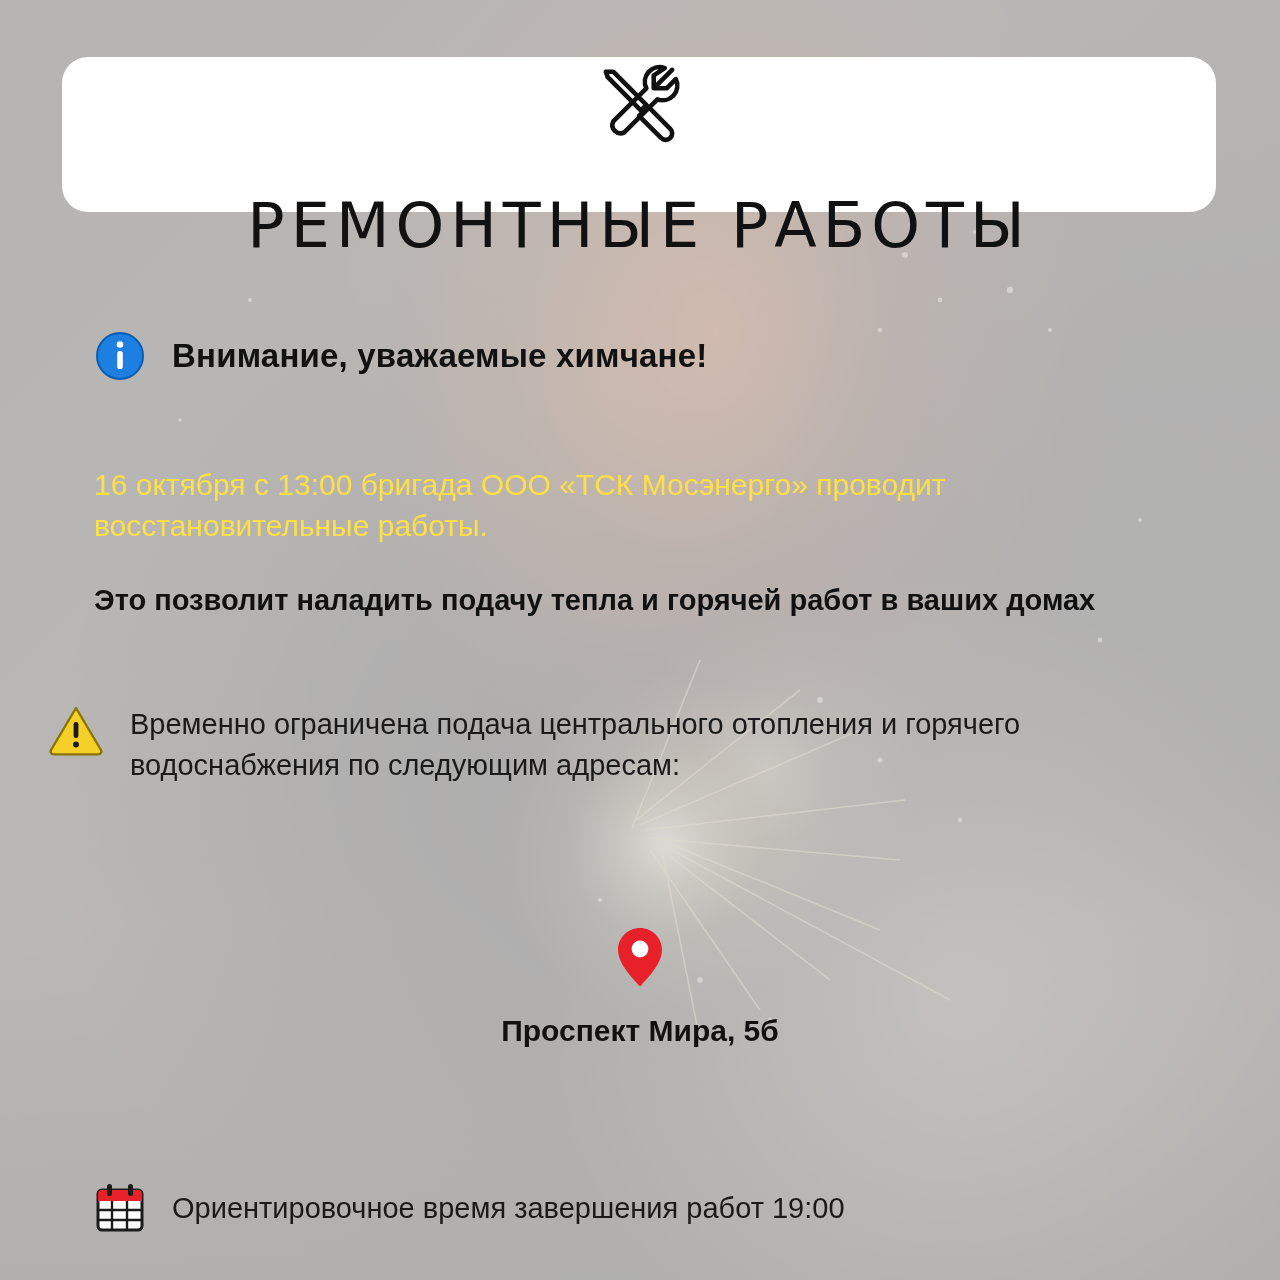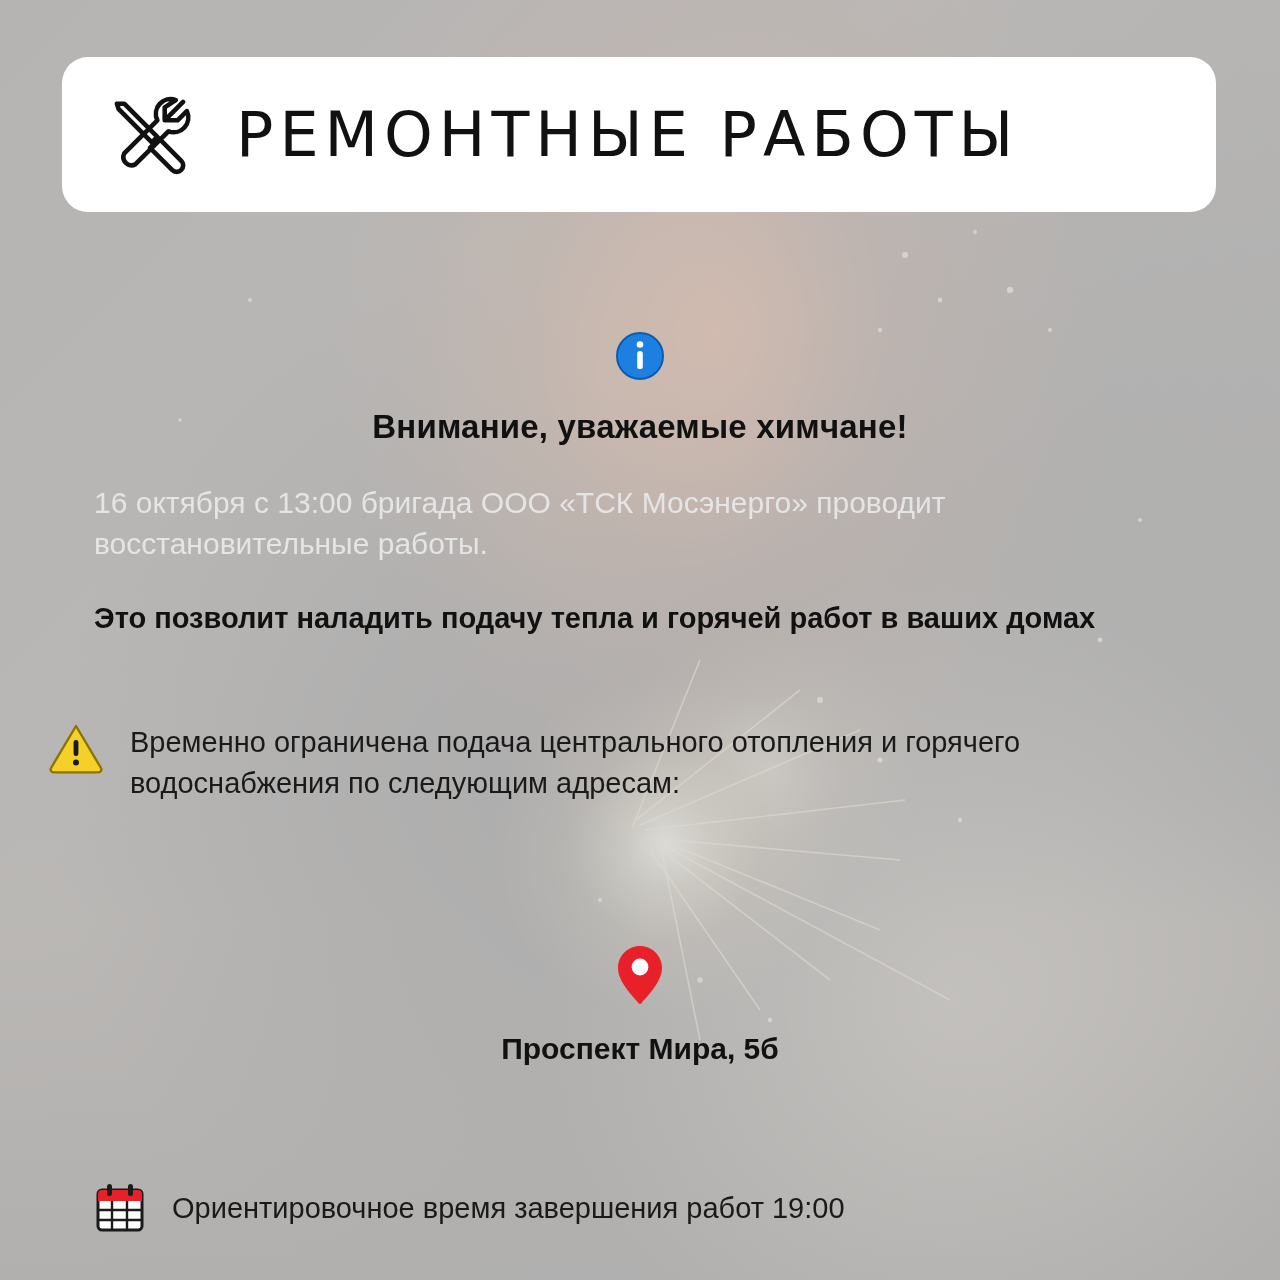--- a/index.html
+++ b/index.html
@@ -58,20 +58,21 @@
     top: 57px;
     width: 1154px;
     height: 155px;
     background: #ffffff;
     border-radius: 26px;
     display: flex;
     align-items: center;
     gap: 40px;
     padding: 0 42px;
     box-sizing: border-box;
+    flex-direction: column;
   }
   .header-icon { flex: 0 0 auto; display: block; }
   .header-title {
     font-size: 62px;
     letter-spacing: 6px;
     color: #111111;
     font-weight: 400;
     white-space: nowrap;
     font-family: "DejaVu Sans", sans-serif;
   }
@@ -90,33 +91,33 @@
     padding: 0 94px;
     box-sizing: border-box;
   }
   .icon-cell {
     flex: 0 0 52px;
     display: flex;
     justify-content: center;
     align-items: flex-start;
   }
 
-  .attention-row { margin-top: 118px; align-items: center; flex-direction: column; }
+  .attention-row { margin-top: 118px; align-items: center; }
   .attention-text {
     font-size: 33px;
     font-weight: bold;
     color: #111;
     letter-spacing: 0.2px;
   }
 
   .para {
-    margin-top: 36px;
+    margin-top: 82px;
     padding: 0 94px;
     font-size: 30px;
-    color: #e5e5e5;
+    color: #fde047;
     line-height: 1.38;
     max-width: 1100px;
   }
   .para-bold {
     margin-top: 34px;
     padding: 0 94px;
     font-size: 29px;
     font-weight: bold;
     color: #111;
     line-height: 1.35;

